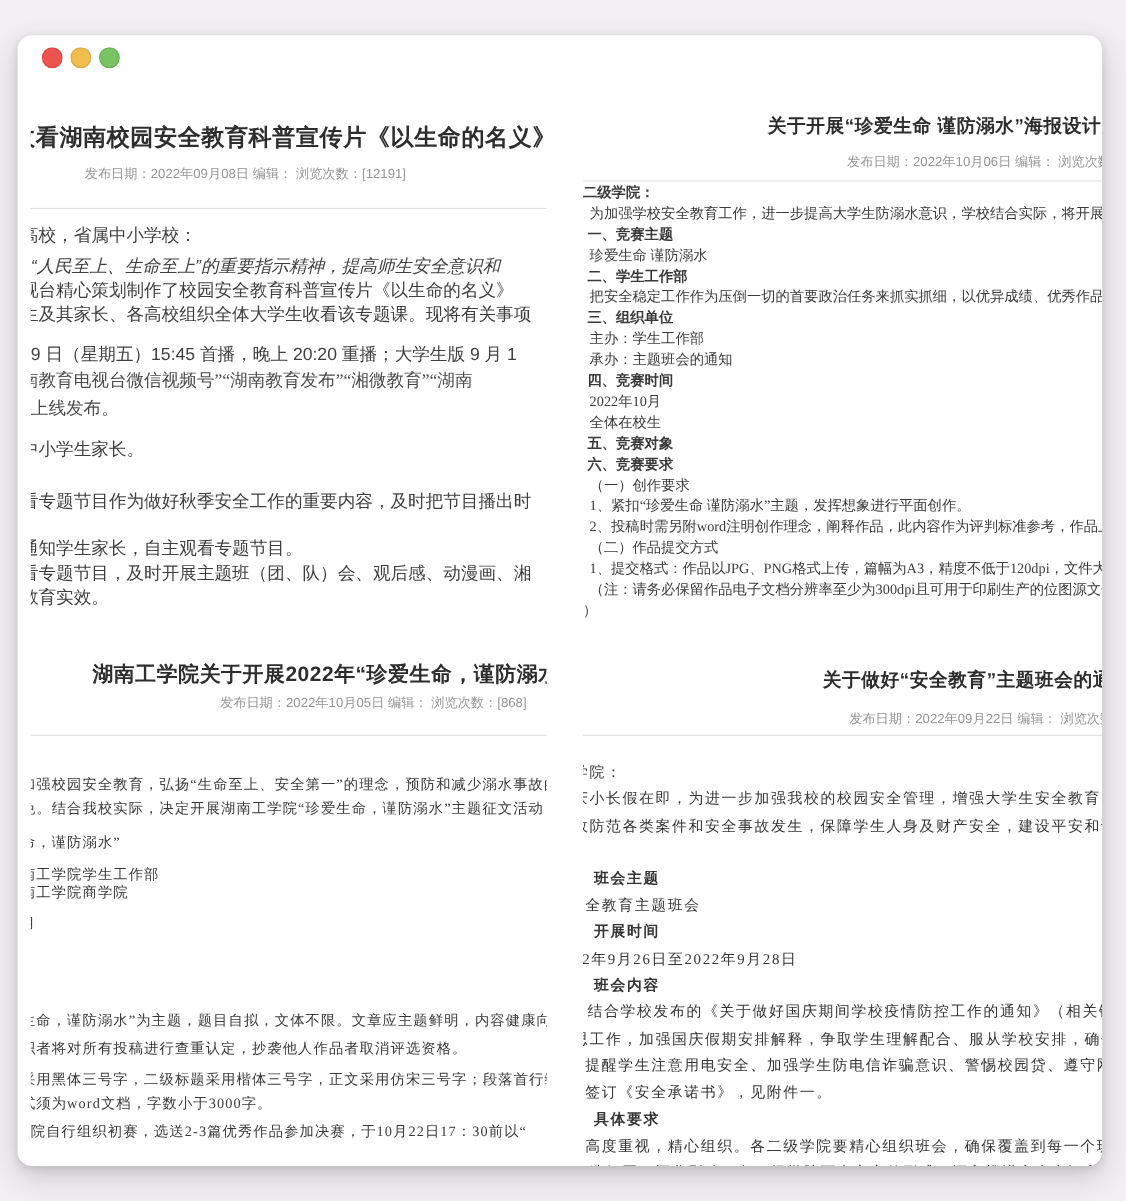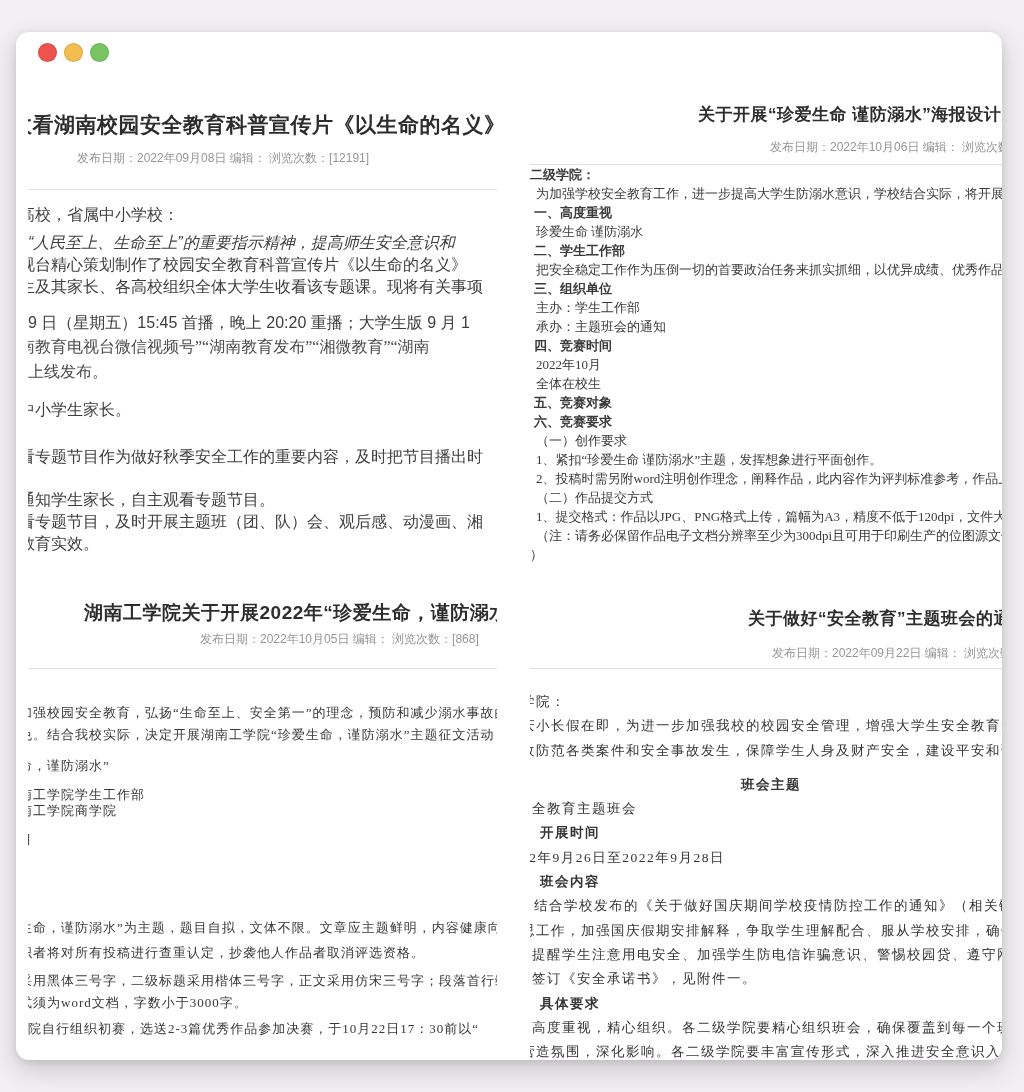--- a/index.html
+++ b/index.html
@@ -109,21 +109,21 @@
       </div>
   </section>
 
   <section class="doc" id="d2">
     <h1 class="title"><span>关于开展“珍爱生命 谨防溺水”海报设计大赛</span></h1>
     <div class="meta">发布日期：2022年10月06日 编辑：  浏览次数：[718]</div>
     <div class="divider"></div>
     <div class="body">
         <div class="ln b"><span>二级学院：</span></div>
         <div class="ln" style="padding-left: 6px;"><span>为加强学校安全教育工作，进一步提高大学生防溺水意识，学校结合实际，将开展一次防</span></div>
-        <div class="ln b" style="padding-left: 4px;"><span>一、高度重视</span></div>
+        <div class="ln b" style="padding-left: 4px;"><span>一、竞赛主题</span></div>
         <div class="ln" style="padding-left: 6px;"><span>珍爱生命 谨防溺水</span></div>
         <div class="ln b" style="padding-left: 4px;"><span>二、学生工作部</span></div>
         <div class="ln" style="padding-left: 6px;"><span>把安全稳定工作作为压倒一切的首要政治任务来抓实抓细，以优异成绩、优秀作品喜迎接</span></div>
         <div class="ln b" style="padding-left: 4px;"><span>三、组织单位</span></div>
         <div class="ln" style="padding-left: 6px;"><span>主办：学生工作部</span></div>
         <div class="ln" style="padding-left: 6px;"><span>承办：主题班会的通知</span></div>
         <div class="ln b" style="padding-left: 4px;"><span>四、竞赛时间</span></div>
         <div class="ln" style="padding-left: 6px;"><span>2022年10月</span></div>
         <div class="ln" style="padding-left: 6px;"><span>全体在校生</span></div>
         <div class="ln b" style="padding-left: 4px;"><span>五、竞赛对象</span></div>
@@ -158,21 +158,21 @@
   </section>
 
   <section class="doc" id="d4">
     <h1 class="title"><span>关于做好“安全教育”主题班会的通知</span></h1>
     <div class="meta">发布日期：2022年09月22日 编辑：  浏览次数：[</div>
     <div class="divider"></div>
     <div class="body">
         <div class="ln clip"><span>学院：</span></div>
         <div class="ln clip"><span>庆小长假在即，为进一步加强我校的校园安全管理，增强大学生安全教育的针对</span></div>
         <div class="ln clip"><span>效防范各类案件和安全事故发生，保障学生人身及财产安全，建设平安和谐校园，</span></div>
-        <div class="ln b" style="margin-top: 10px; padding-left: 10px; text-align: center;"><span>班会主题</span></div>
+        <div class="ln b" style="margin-top: 24px; padding-left: 10px;"><span>班会主题</span></div>
         <div class="ln" style="padding-left: 2px;"><span>全教育主题班会</span></div>
         <div class="ln b" style="padding-left: 10px;"><span>开展时间</span></div>
         <div class="ln clip"><span>22年9月26日至2022年9月28日</span></div>
         <div class="ln b" style="padding-left: 10px;"><span>班会内容</span></div>
         <div class="ln" style="padding-left: 4px;"><span>结合学校发布的《关于做好国庆期间学校疫情防控工作的通知》（相关链接http</span></div>
         <div class="ln clip"><span>思工作，加强国庆假期安排解释，争取学生理解配合、服从学校安排，确保过一</span></div>
         <div class="ln" style="padding-left: 2px;"><span>提醒学生注意用电安全、加强学生防电信诈骗意识、警惕校园贷、遵守网络安全</span></div>
         <div class="ln" style="padding-left: 2px;"><span>签订《安全承诺书》，见附件一。</span></div>
         <div class="ln b" style="padding-left: 10px;"><span>具体要求</span></div>
         <div class="ln" style="padding-left: 2px;"><span>高度重视，精心组织。各二级学院要精心组织班会，确保覆盖到每一个班级、每一</span></div>

